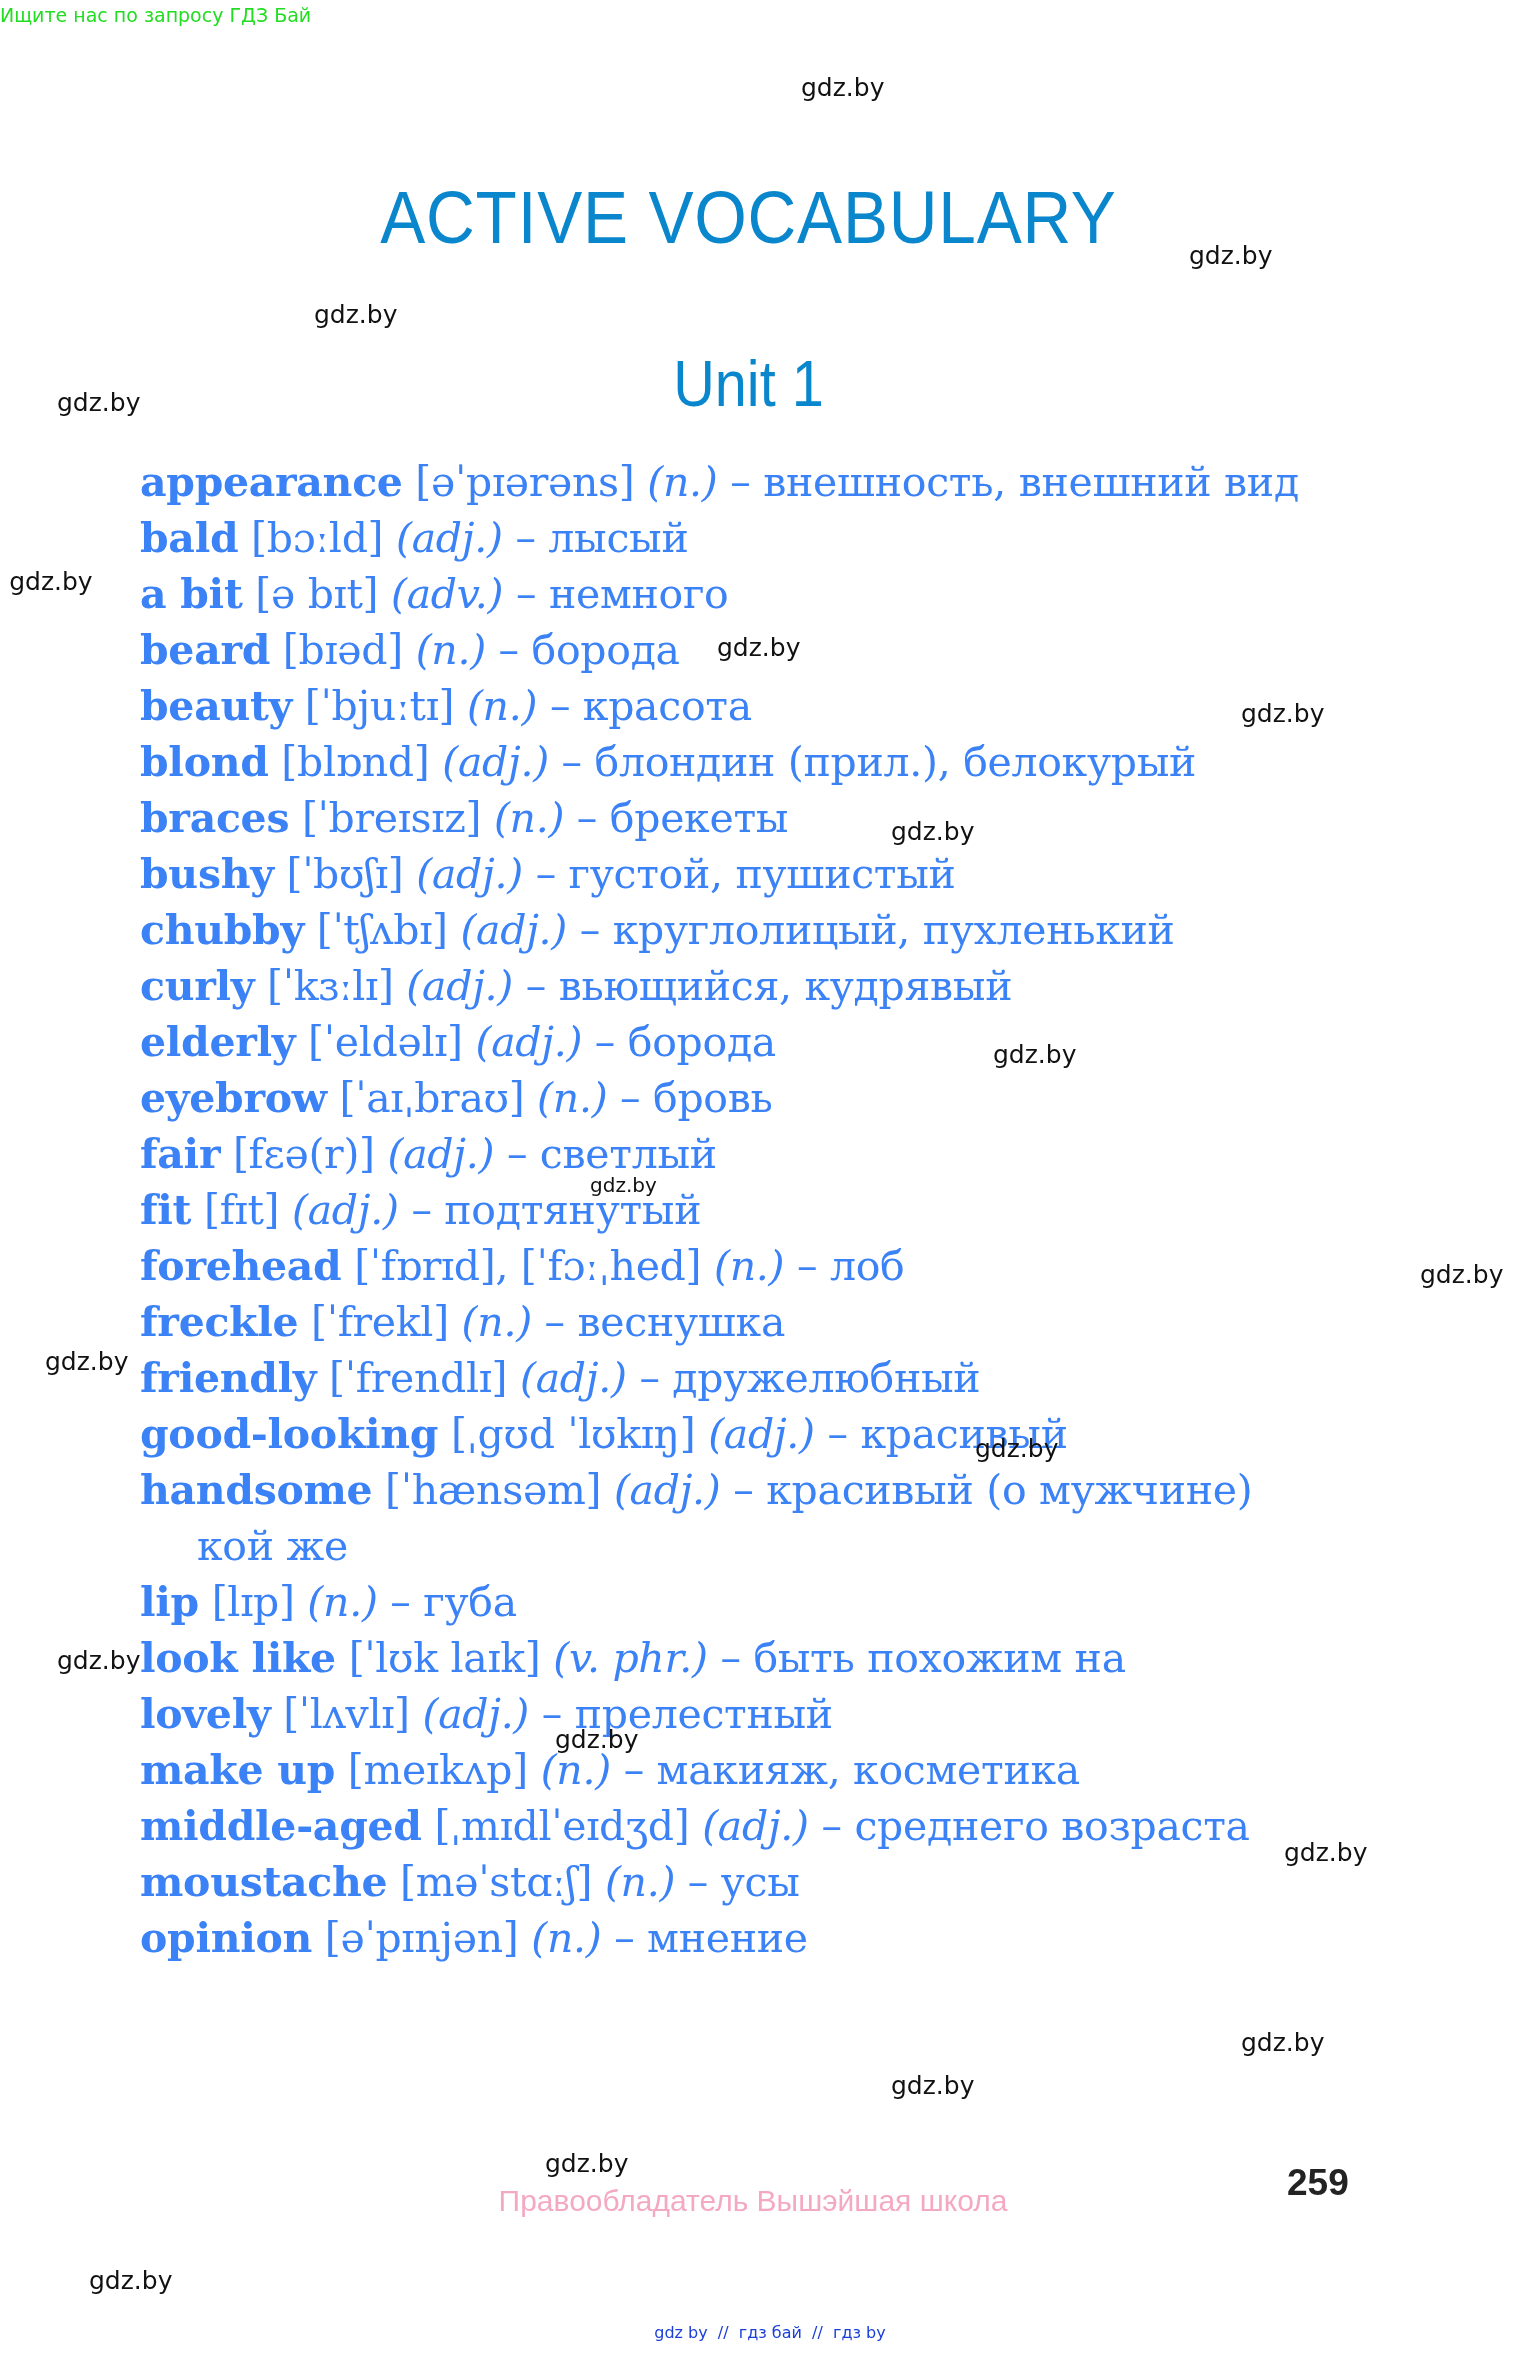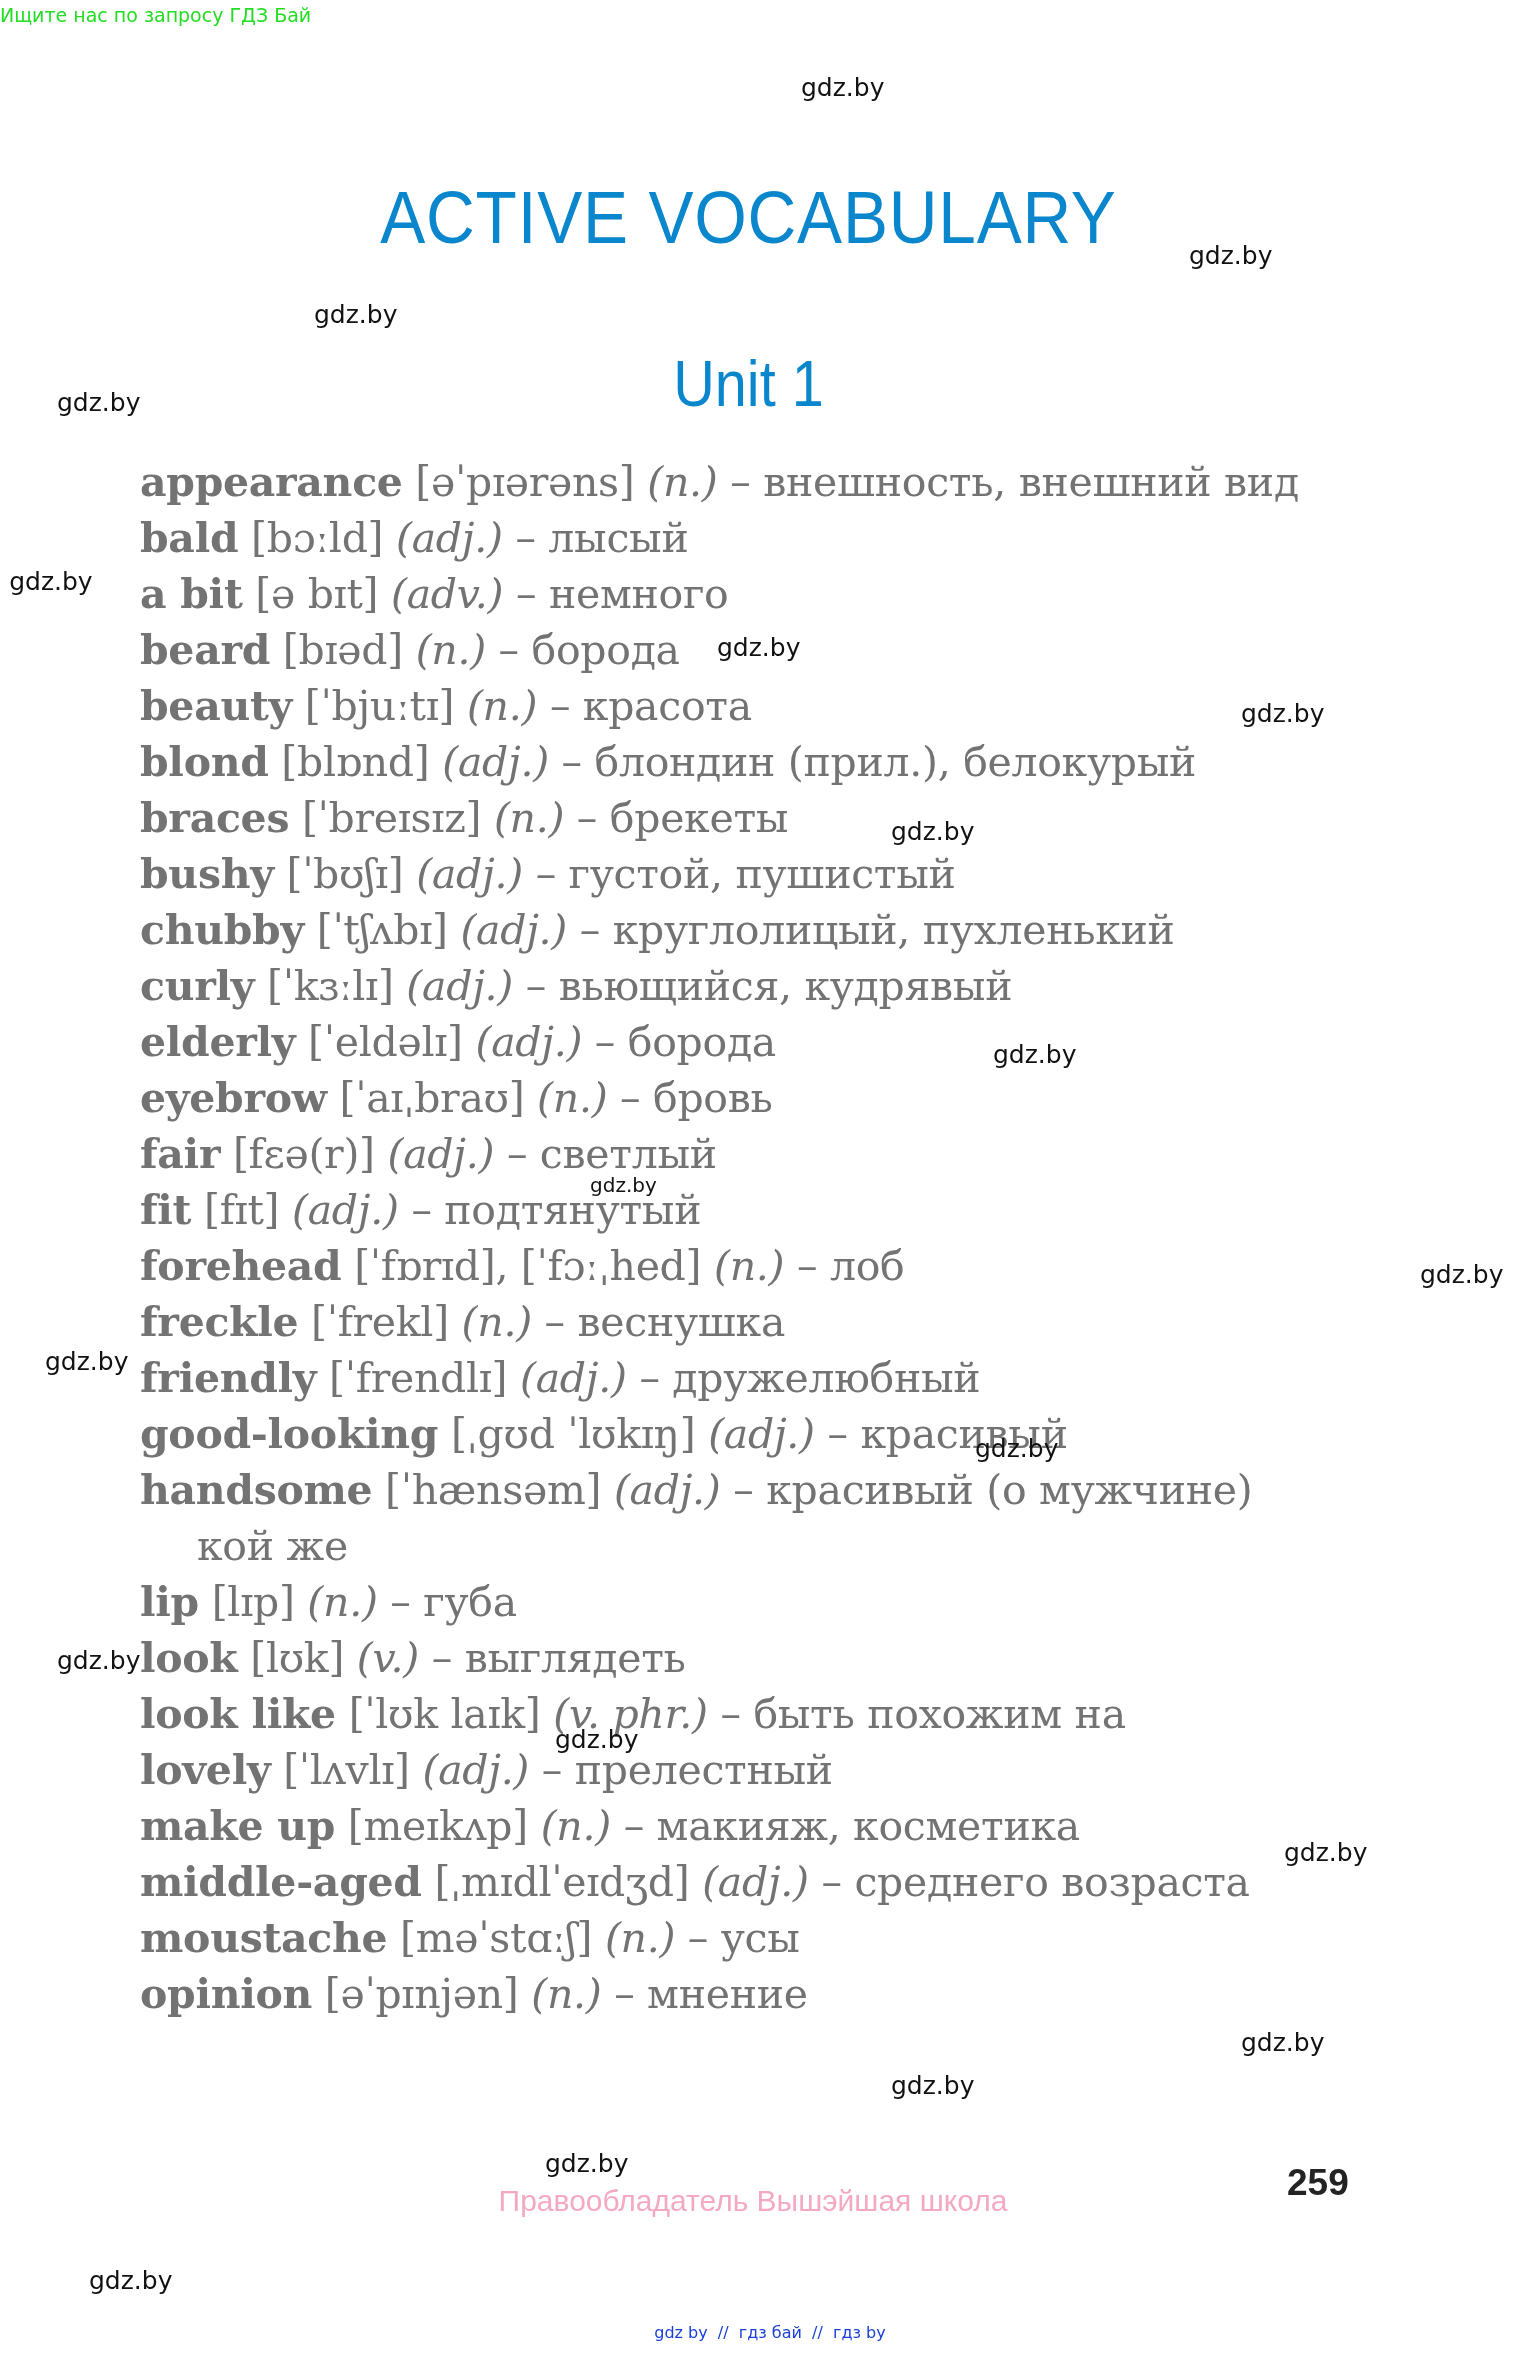--- a/index.html
+++ b/index.html
@@ -11,21 +11,21 @@
 
   .title { left: 0; width: 1497px; top: 174px; text-align: center;
     font-family: "Liberation Sans", sans-serif; font-size: 75px; color: #0a87cc;
     letter-spacing: 0.9px; transform: scaleX(0.9); transform-origin: 748px 0; }
   .unit { left: 0; width: 1497px; top: 347px; text-align: center;
     font-family: "Liberation Sans", sans-serif; font-size: 64px; color: #0a87cc;
     transform: scaleX(0.9); transform-origin: 748px 0; }
 
   .entries { position: absolute; left: 140px; top: 454px; width: 1249px; }
   .entry { height: 56px; line-height: 56px; white-space: nowrap;
-    font-family: "DejaVu Serif", serif; font-size: 41px; color: #737373;
+    font-family: "DejaVu Serif", serif; font-size: 41px; color: #3b82f6;
     letter-spacing: -0.3px; }
   .entry.cont { padding-left: 57px; }
   .word { font-weight: bold; }
   .pos { font-style: italic; }
   .note { }
 
   .wm { font-family: "DejaVu Sans", sans-serif; font-size: 25px; color: #111111; }
 
   .page-num { left: 1287px; top: 2162px; font-family: "Liberation Sans", sans-serif;
     font-weight: bold; font-size: 37px; color: #232323; }
@@ -81,21 +81,20 @@
 
   <div class="entry"><span class="word">good-looking</span> <span>[ˌgʊd ˈlʊkɪŋ]</span> <span class="pos">(adj.)</span> <span>–</span> <span>красивый</span></div>
 
   <div class="entry"><span class="word">handsome</span> <span>[ˈhænsəm]</span> <span class="pos">(adj.)</span> <span>–</span> <span>красивый (</span><span class="note">о мужчине</span><span>)</span></div>
 
 
   <div class="entry cont"><span>кой же</span></div>
 
   <div class="entry"><span class="word">lip</span> <span>[lɪp]</span> <span class="pos">(n.)</span> <span>–</span> <span>губа</span></div>
 
-  <div class="entry"><span class="word">look</span> <span>[lʊk]</span> <span class="pos">(v.)</span> <span>–</span> <span>выглядеть</span></div>
 
   <div class="entry"><span class="word">look like</span> <span>[ˈlʊk laɪk]</span> <span class="pos">(v. phr.)</span> <span>–</span> <span>быть похожим на</span></div>
 
   <div class="entry"><span class="word">lovely</span> <span>[ˈlʌvlɪ]</span> <span class="pos">(adj.)</span> <span>–</span> <span>прелестный</span></div>
 
   <div class="entry"><span class="word">make up</span> <span>[meɪkʌp]</span> <span class="pos">(n.)</span> <span>–</span> <span>макияж, косметика</span></div>
 
   <div class="entry"><span class="word">middle-aged</span> <span>[ˌmɪdlˈeɪdʒd]</span> <span class="pos">(adj.)</span> <span>–</span> <span>среднего возраста</span></div>
 
   <div class="entry"><span class="word">moustache</span> <span>[məˈstɑːʃ]</span> <span class="pos">(n.)</span> <span>–</span> <span>усы</span></div>

